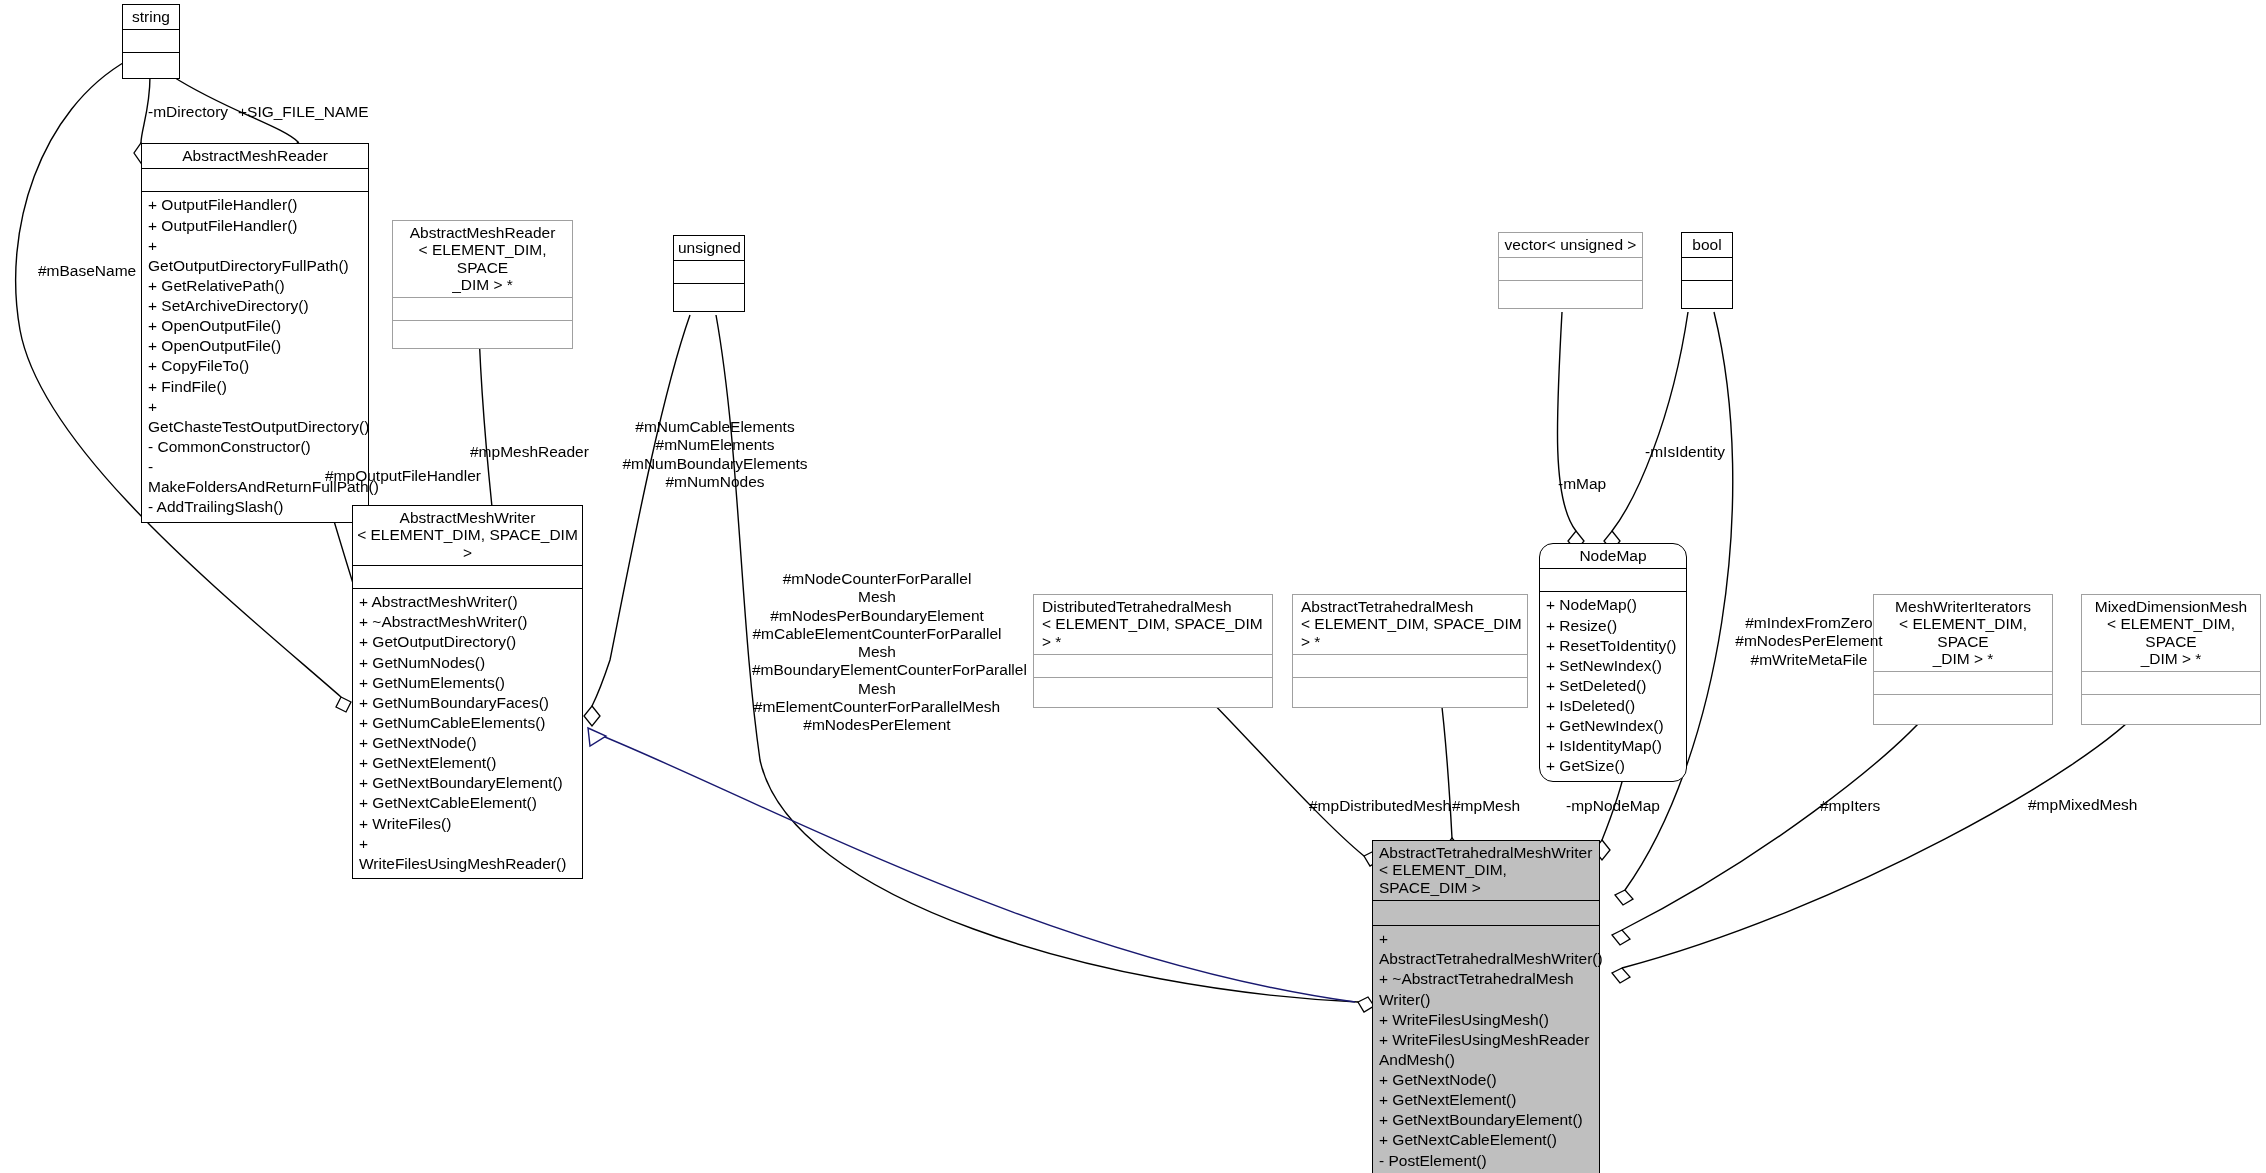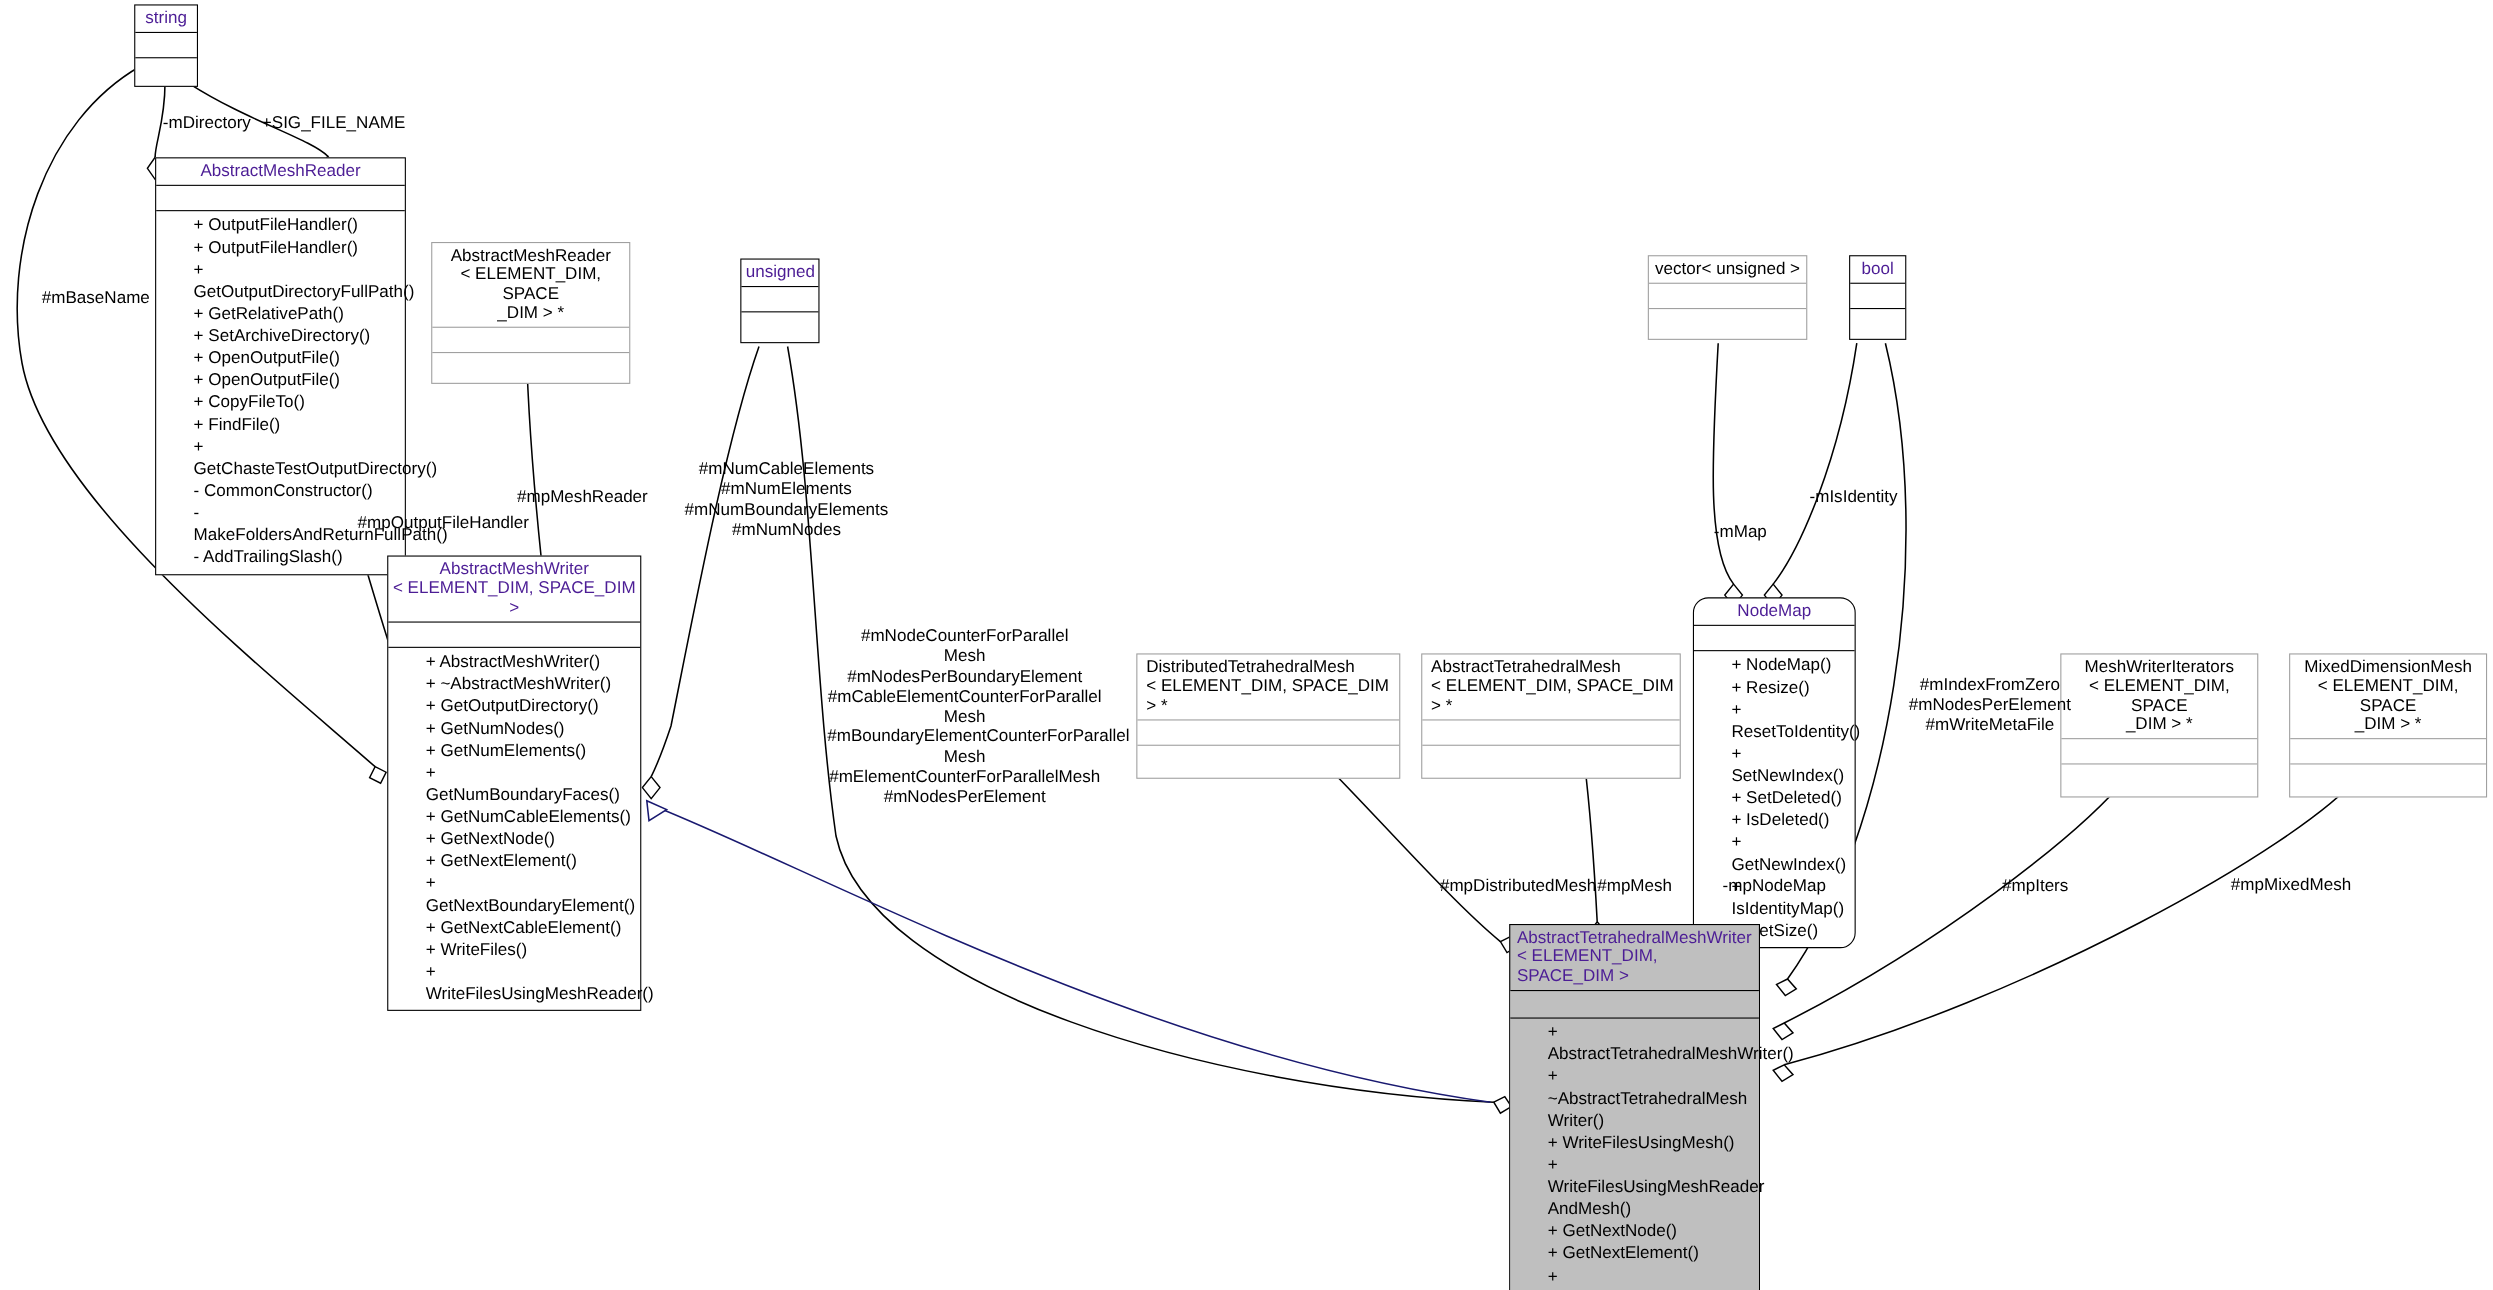--- a/index.html
+++ b/index.html
@@ -1,26 +1,26 @@
 <!DOCTYPE html>
 <html><head>
 <meta charset="utf-8">
 <title>AbstractTetrahedralMeshWriter collaboration diagram</title>
 <style>
   html,body{margin:0;padding:0;background:#ffffff;}
   body{font-family:"Liberation Sans", sans-serif;}
   #canvas{position:relative;width:2266px;height:1173px;background:#ffffff;overflow:hidden;}
   svg.edges{position:absolute;left:0;top:0;width:2266px;height:1173px;overflow:visible;}
   .node{position:absolute;box-sizing:border-box;background:#ffffff;}
-  .node .title{text-align:center;padding:3px 4px 4px 4px;line-height:1.12;color:#4c1d95;}
+  .node .title{text-align:center;padding:3px 4px 4px 4px;line-height:1.12;color:#000000;}
   .node .sep{border-top:1px solid #000;}
   .node .sep-gray{border-top:1px solid #a0a0a0;}
   .node .attrs{min-height:22px;}
   .node .ops{padding:3px 6px 4px 6px;line-height:1.30;color:#000;}
-  .node .ops div{white-space:normal;margin-left:28px;}
+  .node .ops div{white-space:normal;}
   .solid{border:1px solid #000;}
   .gray{border:1px solid #a0a0a0;}
   .gray .title{color:#000;}
   .highlight{background:#bfbfbf;border:1px solid #000;}
   .highlight .attrs{background:#bfbfbf;}
   .highlight .ops{background:#bfbfbf;}
   .edgelabel{position:absolute;color:#000;white-space:pre;line-height:1.18;text-align:center;}
   .fs15{font-size:15.5px;}
 </style>
 </head>

